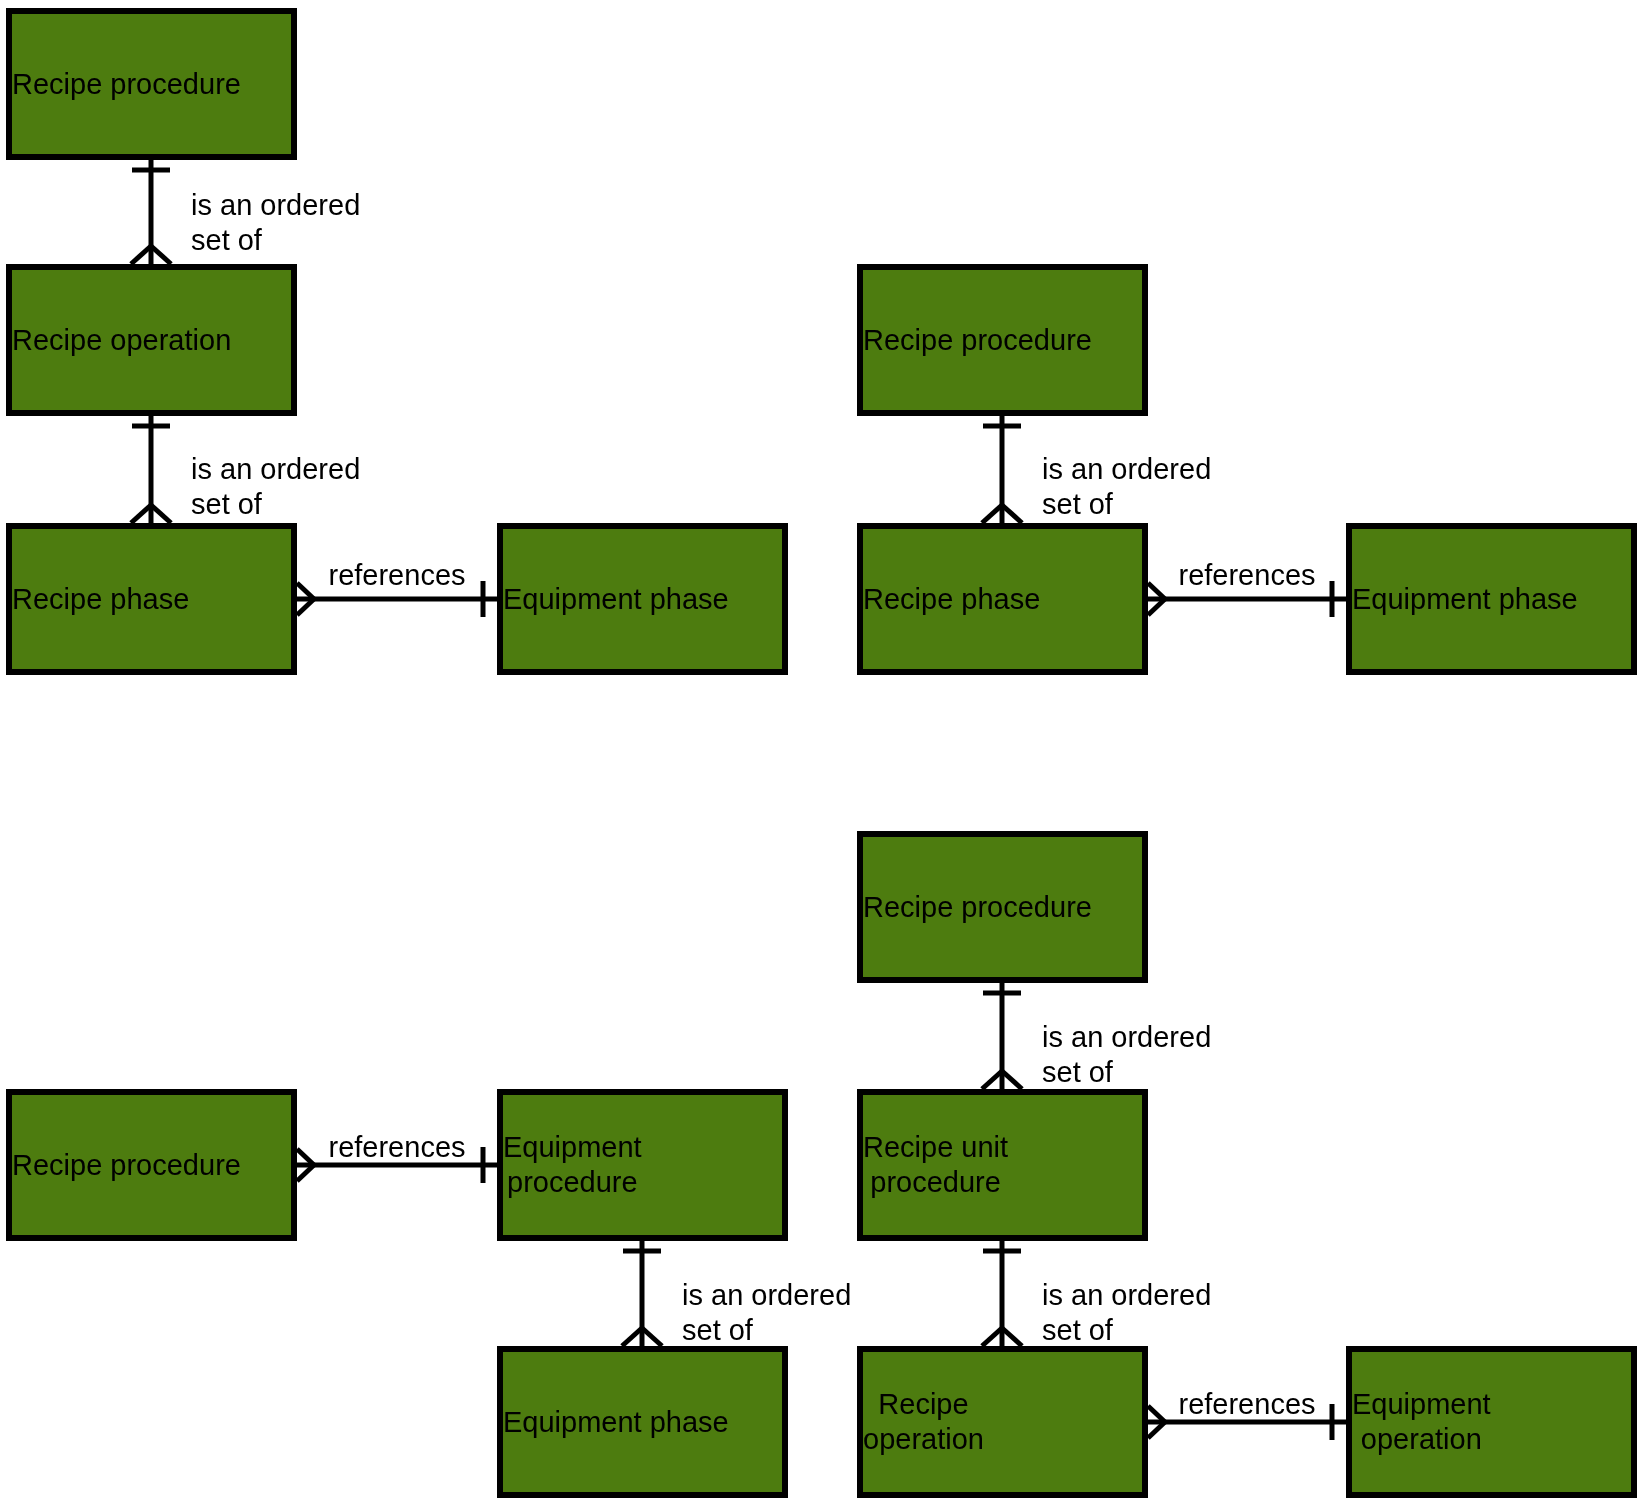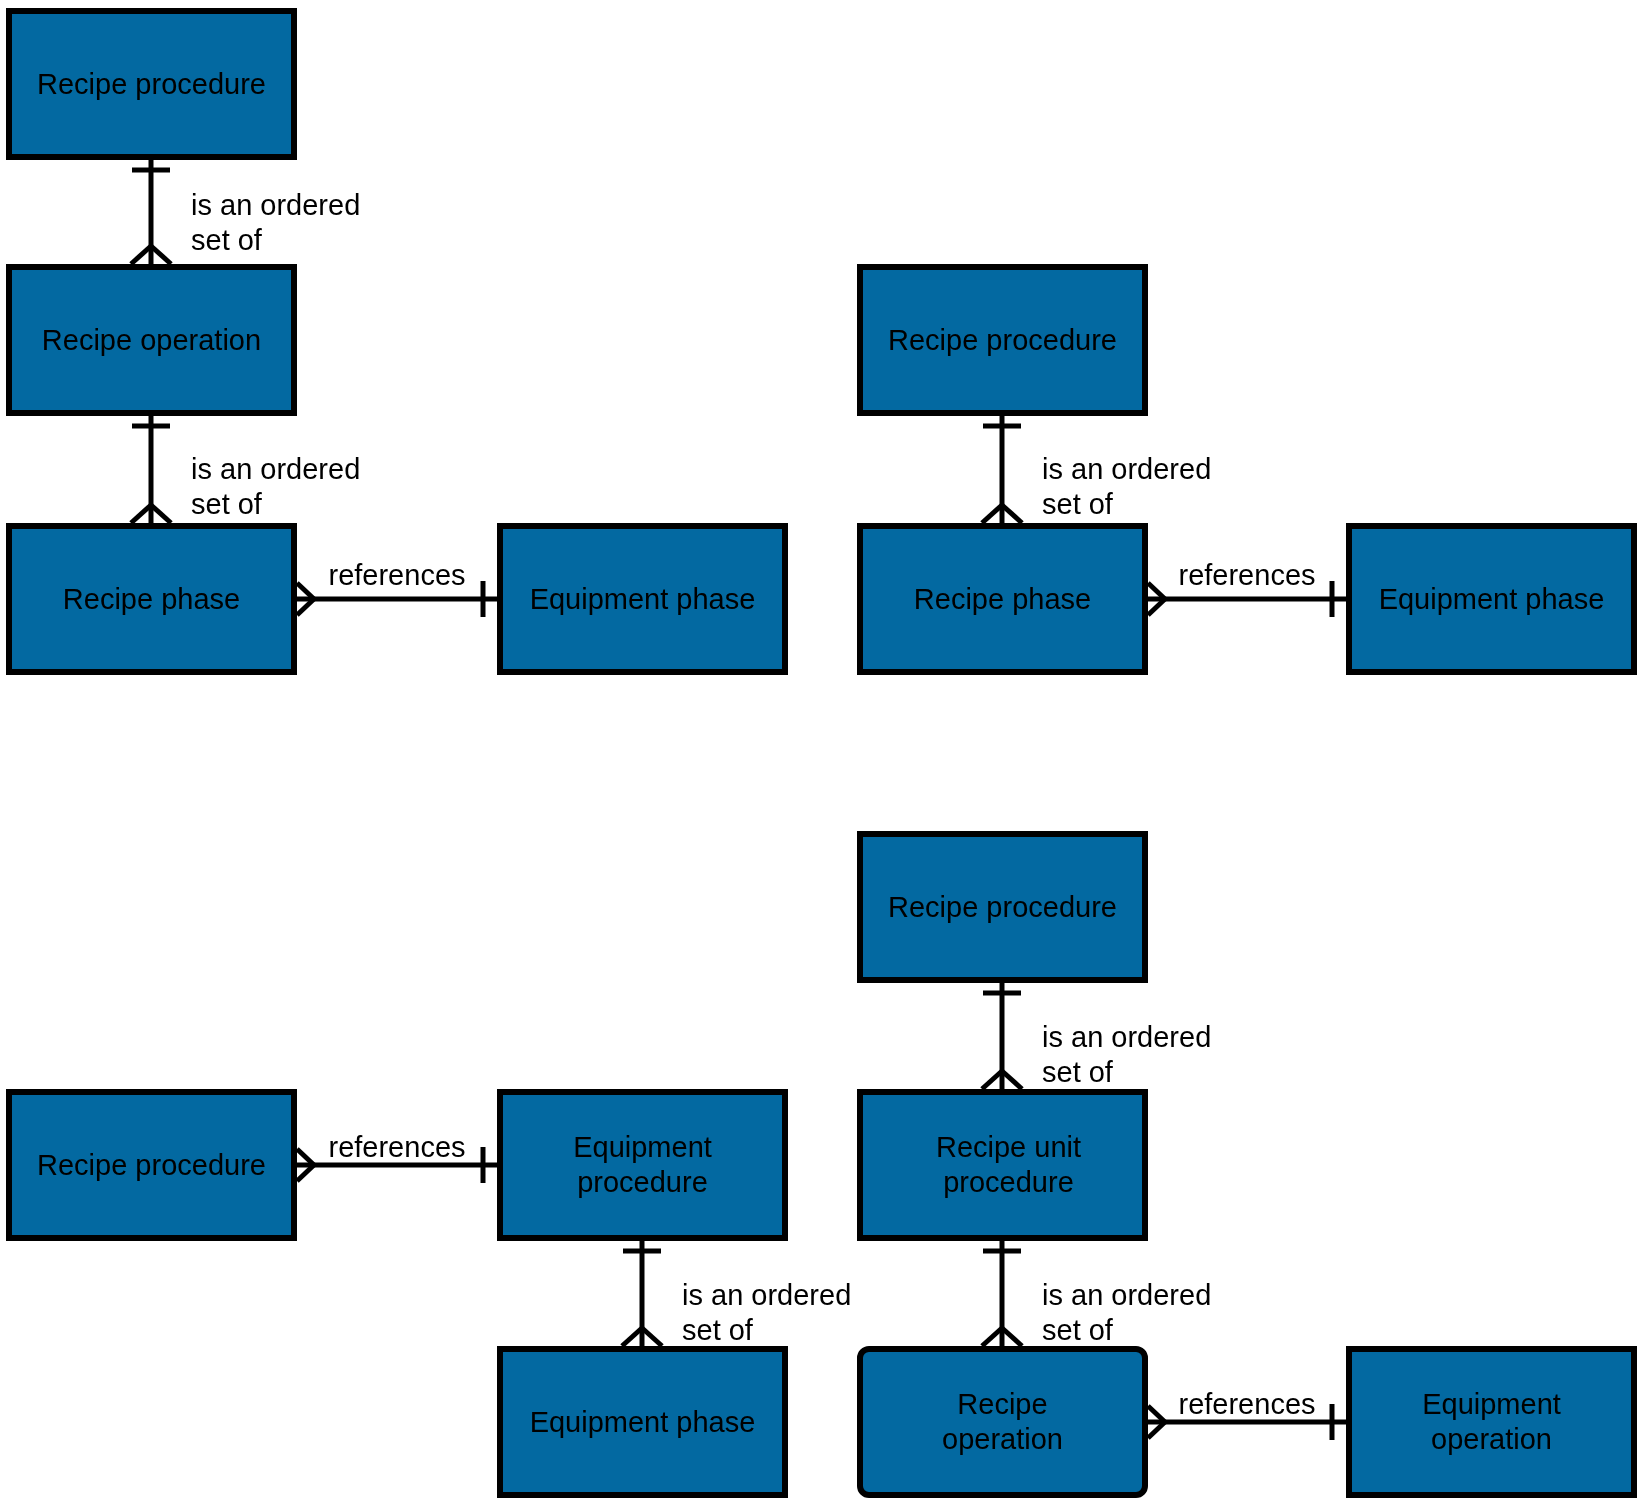--- a/index.html
+++ b/index.html
@@ -20,24 +20,23 @@
     position: absolute;
     left: 0;
     top: 0;
     width: 1642px;
     height: 1507px;
   }
   .entity-box {
     position: absolute;
     box-sizing: border-box;
     border: 6px solid #000000;
-    background: #0369a1;
+    background: #4d7c0f;
     display: flex;
     align-items: center;
-    justify-content: center;
   }
   .entity-box-label {
     font-size: 29px;
     line-height: 35px;
     text-align: center;
     white-space: pre-line;
     color: #000000;
   }
   .connector-label {
     position: absolute;
@@ -146,25 +145,25 @@
       <div class="entity-box" style="left: 497px; top: 1089px; width: 291px; height: 152px;">
         <span class="entity-box-label">Equipment
 procedure</span>
       </div>
       <div class="entity-box" style="left: 497px; top: 1346px; width: 291px; height: 152px;">
         <span class="entity-box-label">Equipment phase</span>
       </div>
       <div class="entity-box" style="left: 857px; top: 831px; width: 291px; height: 152px;">
         <span class="entity-box-label">Recipe procedure</span>
       </div>
-      <div class="entity-box" style="left: 857px; top: 1089px; width: 291px; height: 152px; padding-left: 12px;">
+      <div class="entity-box" style="left: 857px; top: 1089px; width: 291px; height: 152px;">
         <span class="entity-box-label">Recipe unit
 procedure</span>
       </div>
-      <div class="entity-box" style="left: 857px; top: 1346px; width: 291px; height: 152px; border-radius: 12px;">
+      <div class="entity-box" style="left: 857px; top: 1346px; width: 291px; height: 152px;">
         <span class="entity-box-label">Recipe
 operation</span>
       </div>
       <div class="entity-box" style="left: 1346px; top: 1346px; width: 291px; height: 152px;">
         <span class="entity-box-label">Equipment
 operation</span>
       </div>
     </div>
   <div id="label-layer">
       <div class="connector-label" style="left: 191px; top: 188px;">is an ordered

